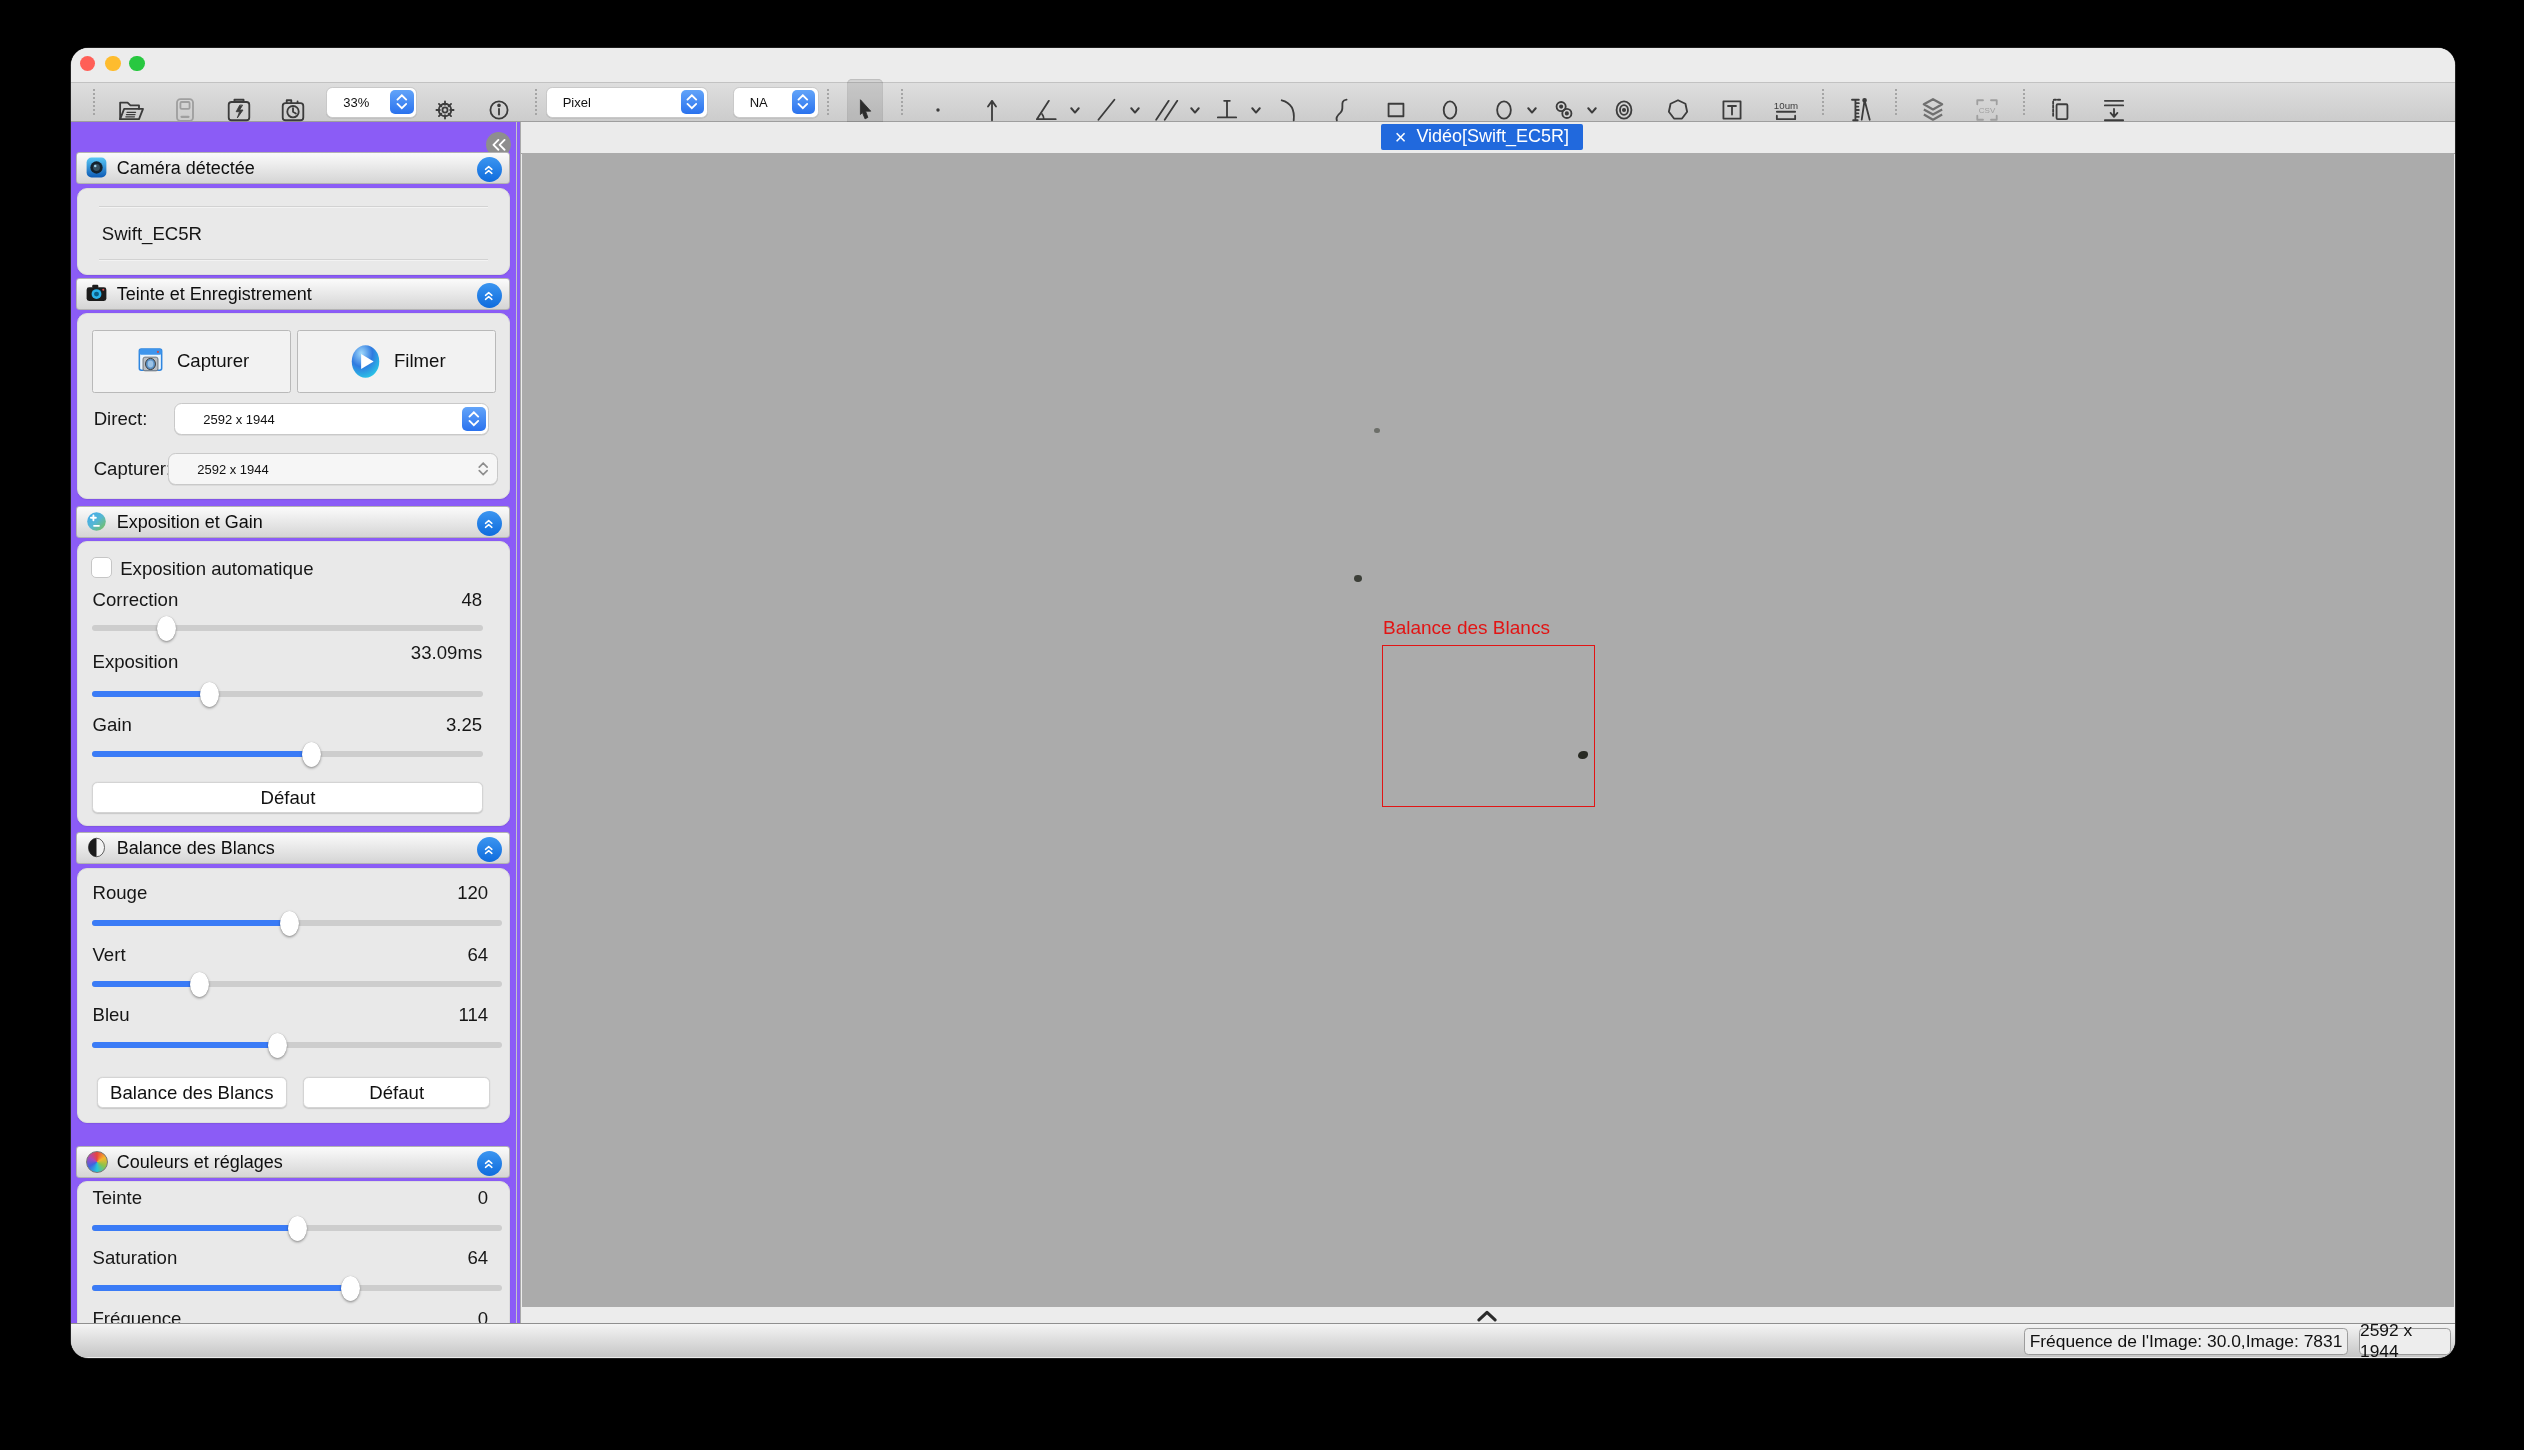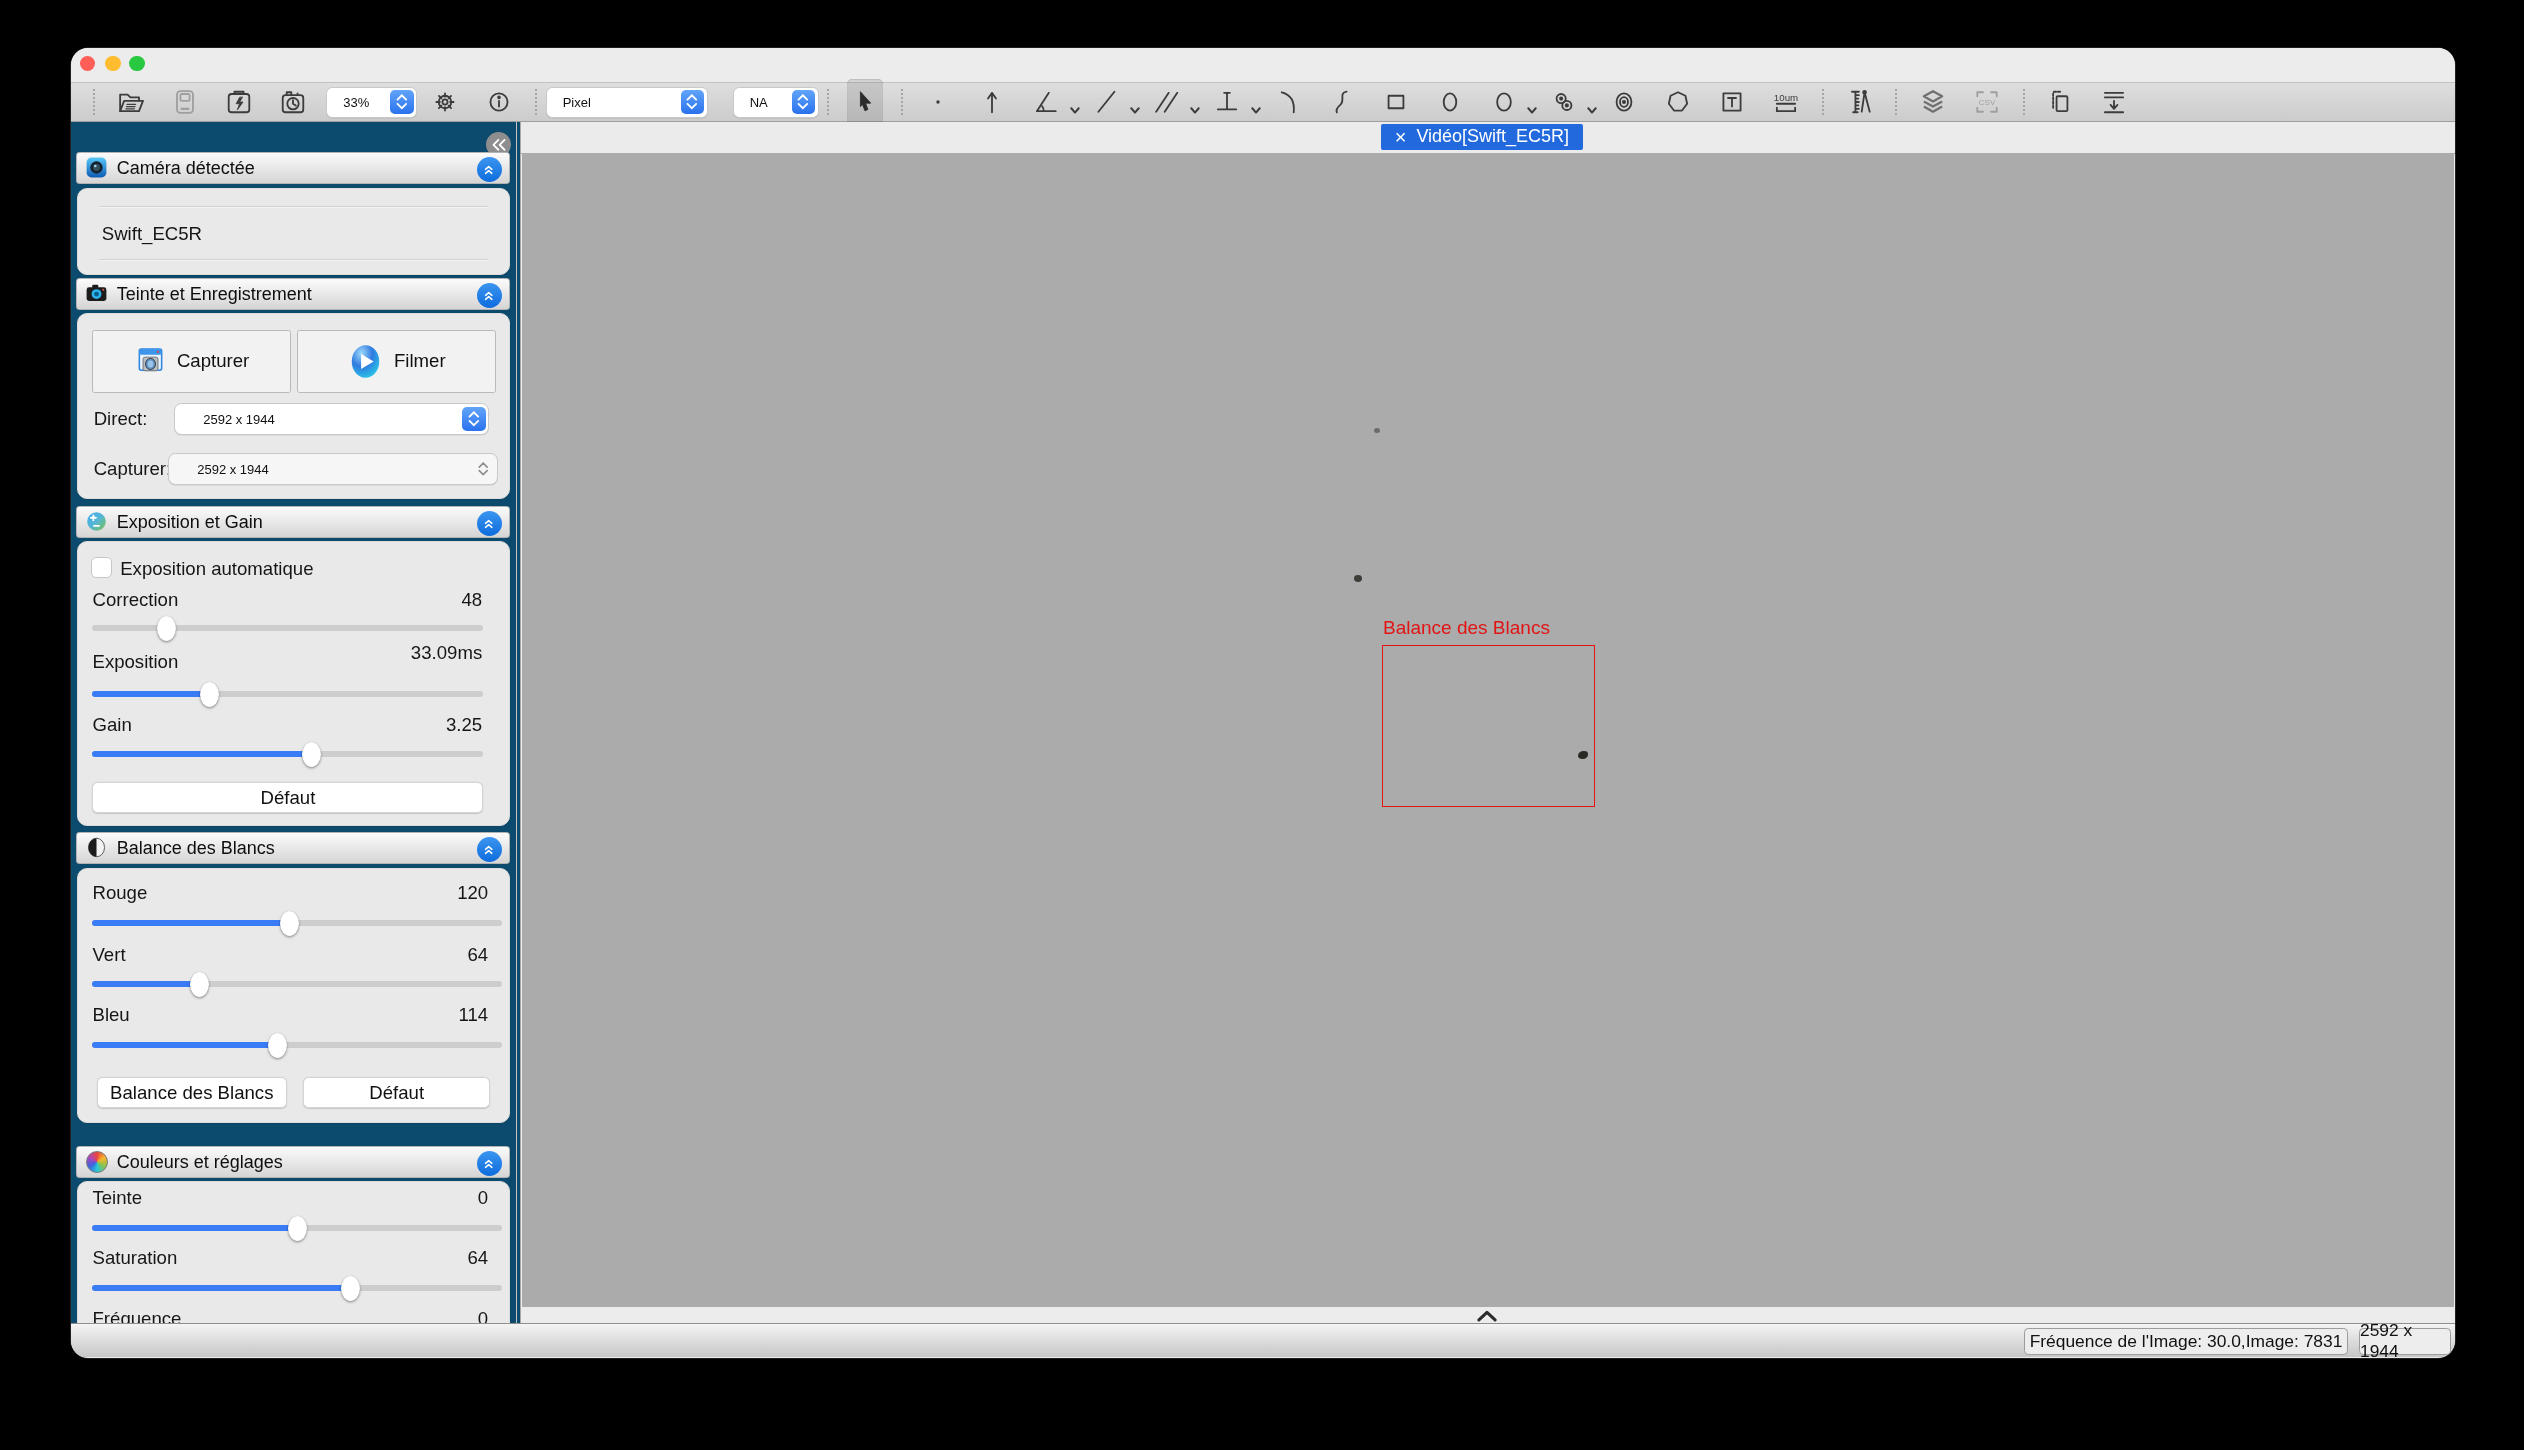--- a/index.html
+++ b/index.html
@@ -8,21 +8,21 @@
   #window{position:absolute;left:71px;top:48px;width:2384px;height:1310px;background:#ececec;
     border-radius:17.4px;overflow:hidden;box-shadow:0 0 0 0.6px #3a3a3a;}
   
   #titlebar{position:absolute;left:0;top:0;width:100%;height:34px;background:#ececec;}
   .tlight{position:absolute;top:7.5px;width:15.5px;height:15.5px;border-radius:50%;}
   
   #toolbar{position:absolute;left:0;top:34px;width:100%;height:40px;
     background:linear-gradient(180deg,#dedede,#cccccc);border-top:0.6px solid #c2c2c2;
     border-bottom:0.6px solid #9e9e9e;display:flex;align-items:center;padding-left:13.7px;box-sizing:border-box;}
   .tb-sep{height:26px;border-left:2.5px dotted #a5a5a5;margin:0 8.7px;}
-  .tb-ic{width:36px;height:47px;display:flex;align-items:center;justify-content:center;flex:0 0 auto;margin:0 9px;}
+  .tb-ic{width:36px;height:47px;display:flex;align-items:flex-end;justify-content:center;flex:0 0 auto;margin:0 9px;}
   .tb-ic svg{display:block;}
   .tb-ic.sel{background:rgba(0,0,0,0.10);border-radius:5px;box-shadow:inset 0 0.6px 1.2px rgba(0,0,0,.2);}
   .caretv{margin-left:-3.7px;margin-top:16px;flex:0 0 auto;}
   .dd{height:29px;background:#ffffff;border:0.6px solid #c9c9c9;border-radius:6.2px;display:flex;
     align-items:center;position:relative;font-size:13px;color:#111;flex:0 0 auto;
     box-shadow:0 0.6px 0.6px rgba(0,0,0,.12);}
   .dd .txt{padding-left:16px;}
   .dd .stepper{position:absolute;right:2.5px;top:2.5px;width:23.6px;height:23.6px;border-radius:5px;
     background:linear-gradient(180deg,#62a4f9,#2a72ee);display:flex;flex-direction:column;
     align-items:center;justify-content:center;gap:1.2px;}
@@ -37,21 +37,21 @@
     background:
      radial-gradient(311px 261px at 0% 100%, rgba(8,9,3,0.75), rgba(8,9,3,0) 62%),
      radial-gradient(590px 683px at 33% 40%,
        #b5b6ac 0%, #b2b3a9 45%, #aaac a0 0, #a9ab9f 65%, #9da089 78%, #8a8e63 84%,
        #5f6526 89%, #2a2d10 93%, #0b0b06 97%, #070704 100%);}
   .dust{position:absolute;border-radius:50%;}
   #roi{position:absolute;left:426px;top:321px;width:211px;height:160px;border:1.2px solid #e21414;}
   #roi-label{position:absolute;left:427px;top:293px;color:#e21414;font-size:19px;}
   #bottomband{position:absolute;left:451px;top:1259px;width:1933px;height:17px;background:#ececec;}
   
-  #sidebar{position:absolute;left:0;top:74px;width:449px;height:1202px;background:#0c4a6e;
+  #sidebar{position:absolute;left:0;top:74px;width:449px;height:1202px;background:#8b5cf6;
     border-right:0.6px solid #a9a9a9;overflow:hidden;}
   #sidebar::after{content:"";position:absolute;right:3.1px;top:0;height:100%;border-right:0.6px solid #c6c6c6;}
   .hdr{position:absolute;left:5px;width:434px;height:32px;border:0.6px solid #b3b3b3;border-radius:3.1px;
     background:linear-gradient(180deg,#fbfbfb,#d5d5d5);box-sizing:border-box;display:flex;align-items:center;}
   .hdr .ttl{font-size:18px;color:#0e0e0e;margin-left:8.7px;}
   .hdr .hic{margin-left:8.7px;width:22.4px;height:22.4px;flex:0 0 auto;display:flex;align-items:center;justify-content:center;}
   .hdr .chev{position:absolute;right:7.5px;top:3.7px;width:25px;height:25px;border-radius:50%;
     background:linear-gradient(180deg,#3b95f0,#0f6cdd);display:flex;align-items:center;justify-content:center;}
   .panel{position:absolute;left:6.2px;width:433px;background:#e9e9e9;border:0.6px solid #dddddd;
     border-radius:10px;box-shadow:0 0.6px 1.2px rgba(0,0,0,.08);box-sizing:border-box;}

